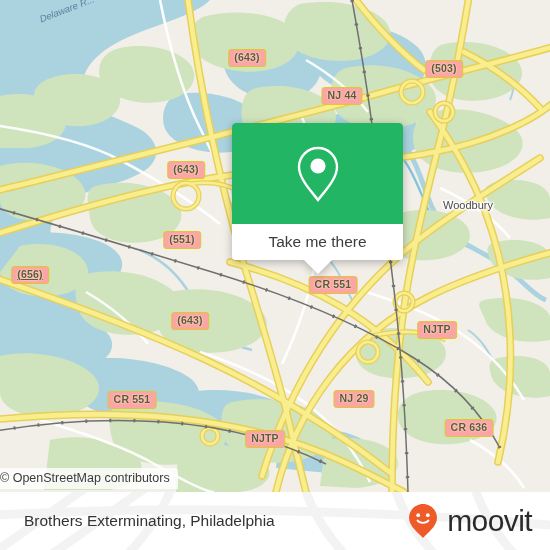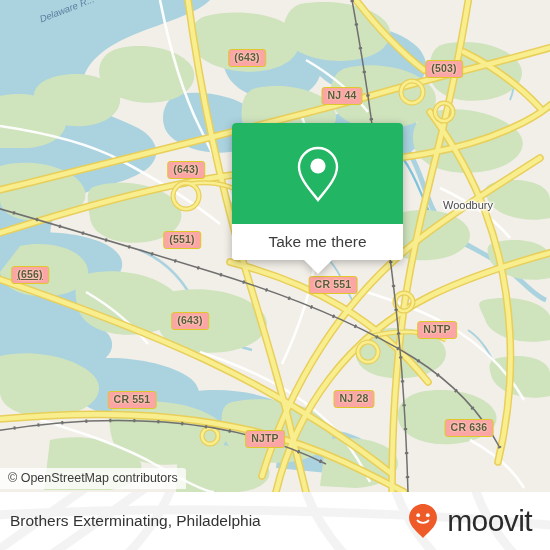--- a/index.html
+++ b/index.html
@@ -47,21 +47,21 @@
     font-style:italic;
     color:#5b7f9e;
     white-space:nowrap;
   }
 
   
   #attrib{
     position:absolute;left:0;top:468px;
     background:rgba(255,255,255,.78);
     font-size:12.5px;color:#3b3b3b;
-    padding:3px 8px 4px 8px;
+    padding:3px 8px 4px 0;
     border-radius:0 3px 0 0;
     z-index:30;
   }
 
   
   #popup{
     position:absolute;left:190px;top:123px;width:171px;
     z-index:25;
     filter:drop-shadow(0 2px 4px rgba(0,0,0,.28));
     margin-left:42px;
@@ -88,21 +88,21 @@
 
   
   #bottombar{
     position:absolute;left:0;top:492px;width:550px;height:58px;
     background:#fff;overflow:hidden;
   }
   #bottombar .wm{position:absolute;left:0;top:0;opacity:.5;}
   #bottombar .inner{
     position:relative;width:100%;height:100%;
     display:flex;align-items:center;justify-content:space-between;
-    padding:0 18px 0 10px;box-sizing:border-box;
+    padding:0 18px 0 24px;box-sizing:border-box;
   }
   #place-title{font-size:15.5px;color:#333;white-space:nowrap;}
   #brand{display:flex;align-items:center;gap:9px;}
   #brand .word{font-size:30px;color:#2b2b2b;letter-spacing:-.6px;line-height:30px;}
 </style>
 </head>
 <body>
 
 <div id="screen">
 
@@ -268,21 +268,21 @@
   <div class="place-label" style="left:432px;top:205px;">Woodbury</div>
 
   <div class="shield" style="left:247px;top:58px;">(643)</div>
   <div class="shield" style="left:342px;top:96px;">NJ 44</div>
   <div class="shield" style="left:444px;top:69px;">(503)</div>
   <div class="shield" style="left:30px;top:275px;text-decoration:underline;">(656)</div>
   <div class="shield" style="left:190px;top:321px;">(643)</div>
   <div class="shield" style="left:333px;top:285px;">CR 551</div>
   <div class="shield" style="left:437px;top:330px;">NJTP</div>
   <div class="shield" style="left:132px;top:400px;">CR 551</div>
-  <div class="shield" style="left:354px;top:399px;">NJ 28</div>
+  <div class="shield" style="left:354px;top:399px;">NJ 29</div>
   <div class="shield" style="left:469px;top:428px;">CR 636</div>
   <div class="shield" style="left:265px;top:439px;">NJTP</div>
   <div class="shield hidden-behind" style="left:186px;top:170px;">(643)</div>
   <div class="shield hidden-behind" style="left:182px;top:240px;">(551)</div>
 
   <div id="popup">
     <div class="card">
       <div class="card-head">
         <svg width="46" height="58" viewBox="0 0 46 58">
           <path d="M23,3 C12.5,3 4,11.5 4,22 C4,34 17,47 23,55 C29,47 42,34 42,22 C42,11.5 33.5,3 23,3 Z" fill="none" stroke="#ffffff" stroke-width="2.4"></path>

